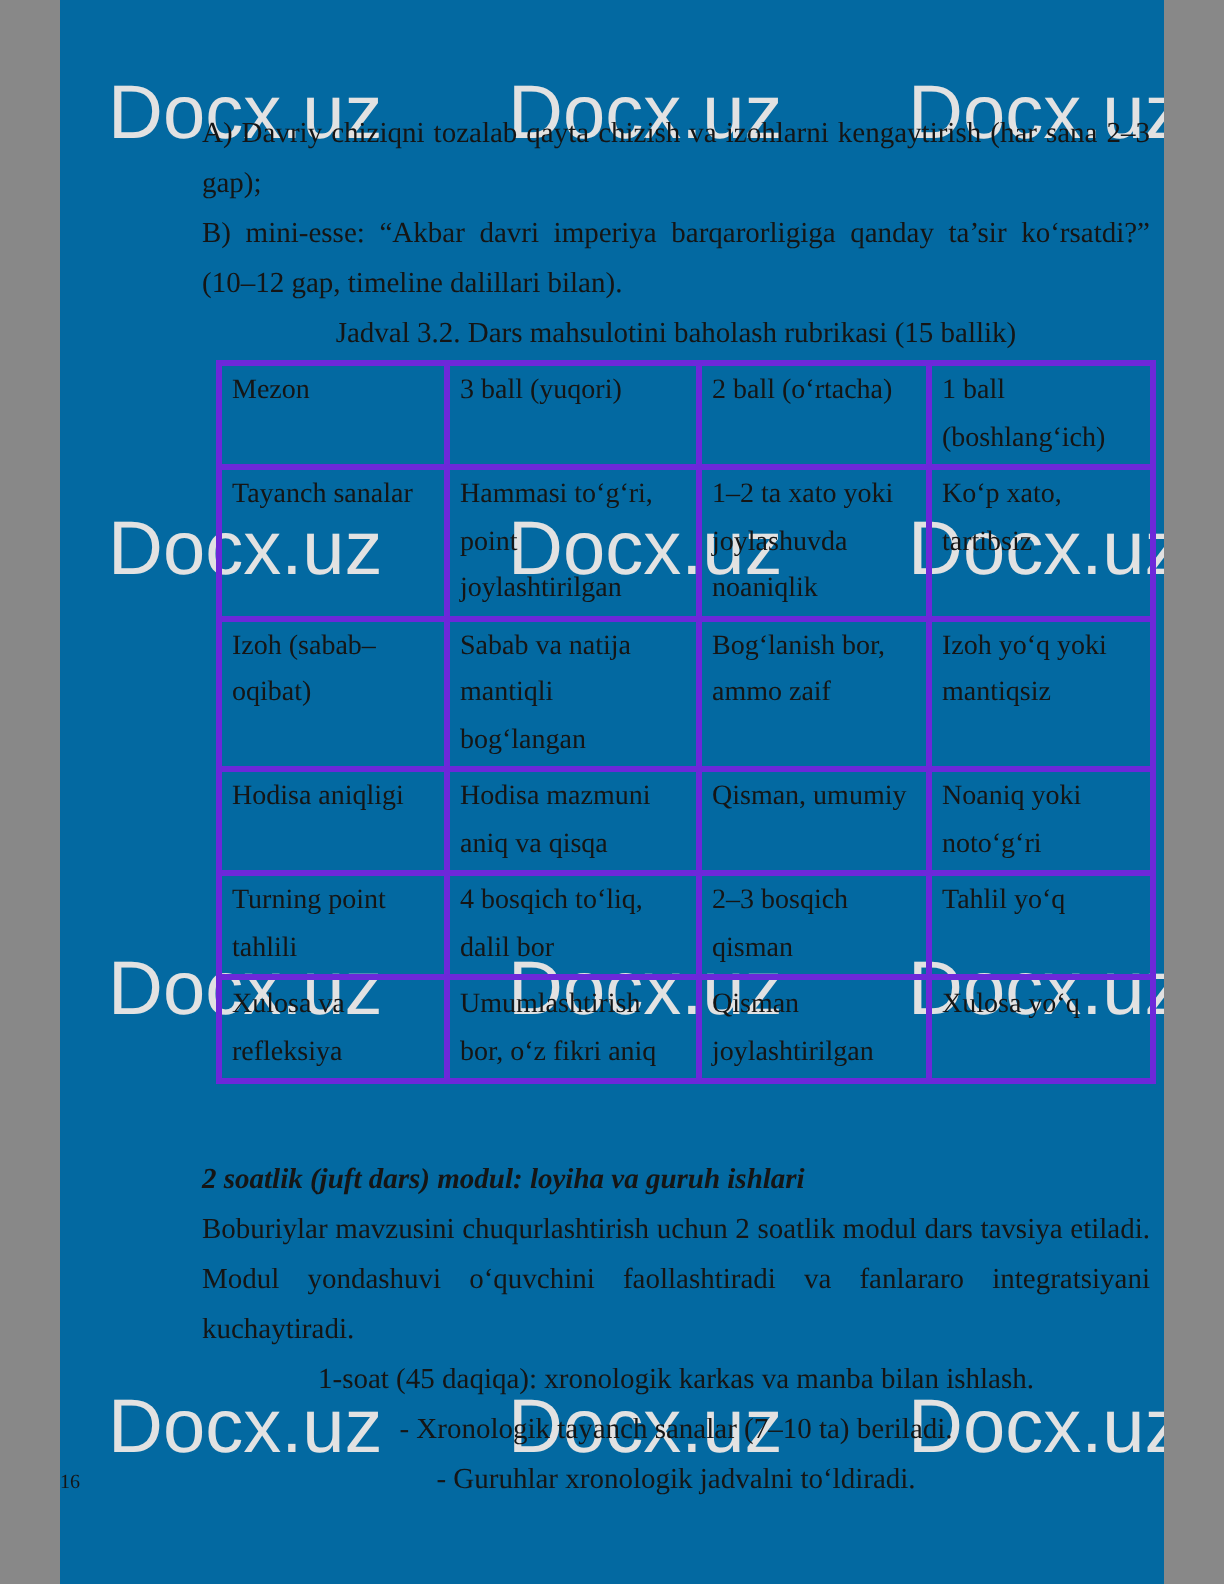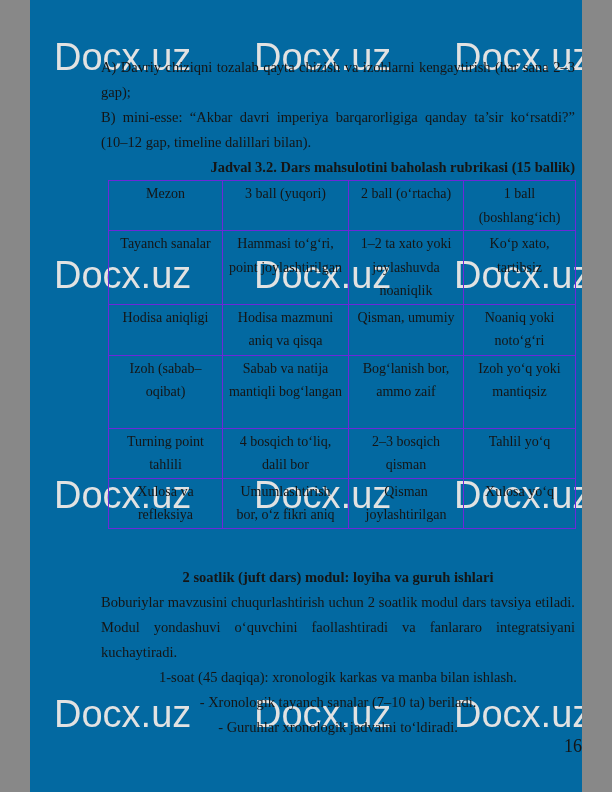--- a/index.html
+++ b/index.html
@@ -29,47 +29,47 @@
     position: absolute;
     left: 71px;
     top: 55px;
     width: 474px;
     z-index: 1;
     font-size: 14.5px;
     line-height: 25px;
   }
   .content p { margin: 0; }
   .para-justify { text-align: justify; }
-  .bold-line { font-weight: bold; text-align: right; }
-  .section-heading { font-weight: bold; text-align: center; margin-top: 36px !important; }
+  .bold-line { font-weight: normal; text-align: center; }
+  .section-heading { font-weight: bold; text-align: left; margin-top: 36px !important; font-style: italic; }
   .plain-line { text-align: center; }
   
   table.rubric {
     border-collapse: collapse;
     table-layout: fixed;
     width: 467px;
     margin-left: 7px;
     font-size: 14px;
     line-height: 23.5px;
   }
   table.rubric td {
-    border: 1px solid #6d28d9;
+    border: 3px solid #6d28d9;
     vertical-align: top;
-    text-align: center;
+    text-align: left;
     padding: 1px 5px;
     overflow: hidden;
   }
   
   .pageno {
     position: absolute;
     left: 0;
     right: 0;
     top: 736px;
-    text-align: right;
-    font-size: 18px;
+    text-align: left;
+    font-size: 10px;
     z-index: 1;
   }
 </style>
 </head>
 <body>
 
 <div class="page">
 
   <div class="watermarks">
     <span class="wm" style="left: 24px; top: 38px; color: rgb(226, 226, 226);">Docx.uz</span>
@@ -105,31 +105,31 @@
           <td>3 ball (yuqori)</td>
           <td>2 ball (oʻrtacha)</td>
           <td>1 ball (boshlangʻich)</td>
         </tr>
         <tr style="height:71px">
           <td>Tayanch sanalar</td>
           <td>Hammasi toʻgʻri, point joylashtirilgan</td>
           <td>1–2 ta xato yoki joylashuvda noaniqlik</td>
           <td>Koʻp xato, tartibsiz</td>
         </tr>
+        <tr style="height:73px">
+          <td>Izoh (sabab–oqibat)</td>
+          <td>Sabab va natija mantiqli bogʻlangan</td>
+          <td>Bogʻlanish bor, ammo zaif</td>
+          <td>Izoh yoʻq yoki mantiqsiz</td>
+        </tr>
         <tr style="height:51px">
           <td>Hodisa aniqligi</td>
           <td>Hodisa mazmuni aniq va qisqa</td>
           <td>Qisman, umumiy</td>
           <td>Noaniq yoki notoʻgʻri</td>
-        </tr>
-        <tr style="height:73px">
-          <td>Izoh (sabab–oqibat)</td>
-          <td>Sabab va natija mantiqli bogʻlangan</td>
-          <td>Bogʻlanish bor, ammo zaif</td>
-          <td>Izoh yoʻq yoki mantiqsiz</td>
         </tr>
         <tr style="height:47px">
           <td>Turning point tahlili</td>
           <td>4 bosqich toʻliq, dalil bor</td>
           <td>2–3 bosqich qisman</td>
           <td>Tahlil yoʻq</td>
         </tr>
         <tr style="height:48px">
           <td>Xulosa va refleksiya</td>
           <td>Umumlashtirish bor, oʻz fikri aniq</td>

